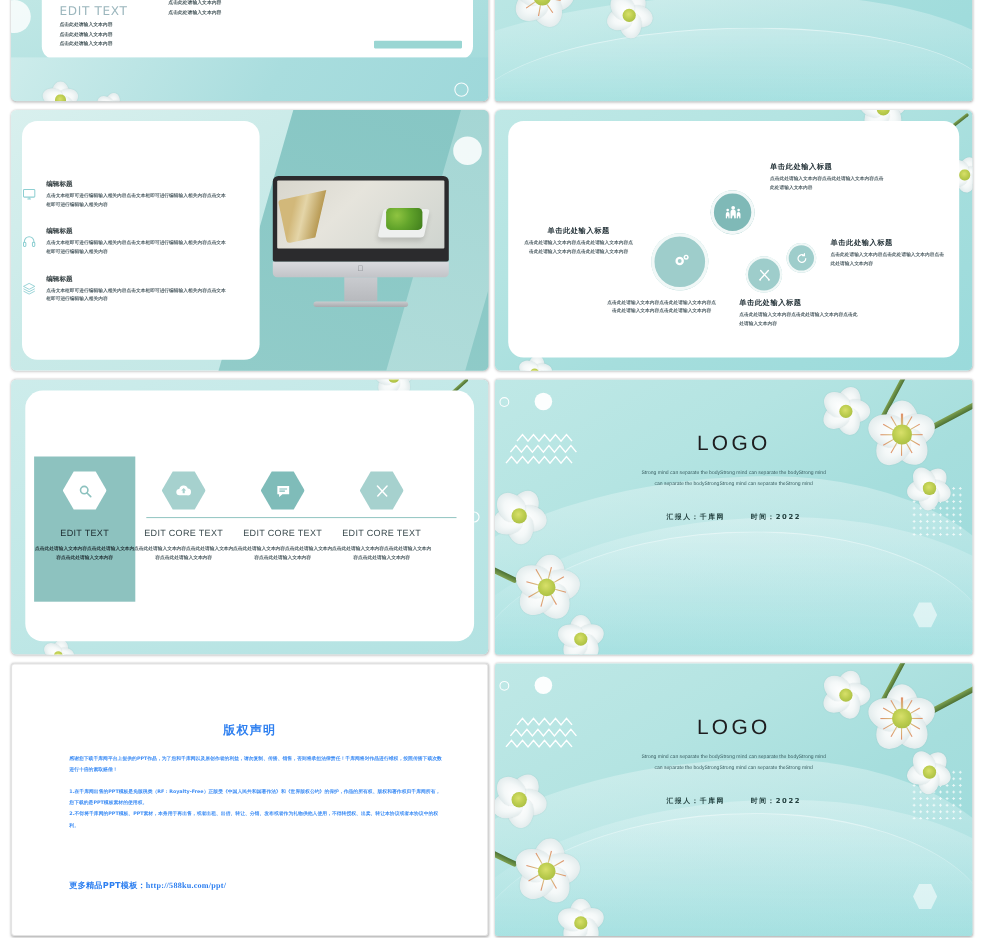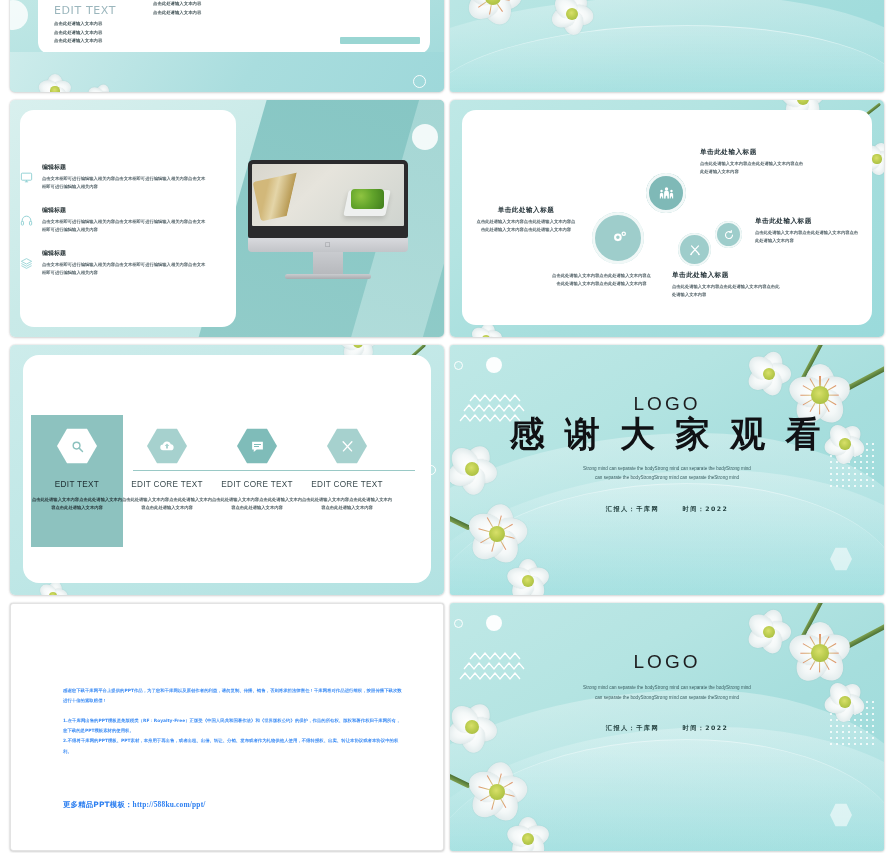--- a/index.html
+++ b/index.html
@@ -620,32 +620,32 @@
         <div class="petal" style="transform:rotate(0deg)"></div>
           <div class="petal" style="transform:rotate(72deg)"></div>
         <div class="petal" style="transform:rotate(144deg)"></div>
           <div class="petal" style="transform:rotate(216deg)"></div>
         <div class="petal" style="transform:rotate(288deg)"></div>
           <div class="core"></div>
       </div>
 
       <div class="hero" style="top:48px;">
         <div class="logo">LOGO</div>
-        <div class="big cn">感 谢 大 家 观 看</div>
         <div class="sub">Strong mind can separate the bodyStrong mind can separate the bodyStrong mind</div>
         <div class="sub" style="margin-top:0">can separate the bodyStrongStrong mind can separate theStrong mind</div>
         <div class="meta cn">
           <span>汇报人：千库网</span>
           <span>时间：2022</span>
         </div>
       </div>
     </div>
   </div>
 
   <div class="slide" id="s7">
+    <h2 class="cn">版权声明</h2>
     <div class="body">
       <p class="cn">感谢您下载千库网平台上提供的PPT作品，为了您和千库网以及原创作者的利益，请勿复制、传播、销售，否则将承担法律责任！千库网将对作品进行维权，按照传播下载次数进行十倍的索取赔偿！</p>
       <div class="gap"></div>
       <p class="cn">1.在千库网出售的PPT模板是免版税类（RF：Royalty-Free）正版受《中国人民共和国著作法》和《世界版权公约》的保护，作品的所有权、版权和著作权归千库网所有，您下载的是PPT模板素材的使用权。</p>
       <p class="cn">2.不得将千库网的PPT模板、PPT素材，本身用于再出售，或者出租、出借、转让、分销、发布或者作为礼物供他人使用，不得转授权、出卖、转让本协议或者本协议中的权利。</p>
     </div>
     <div class="more cn">
       <span>更多精品PPT模板：</span><span class="url">http://588ku.com/ppt/</span>
     </div>
   </div>

